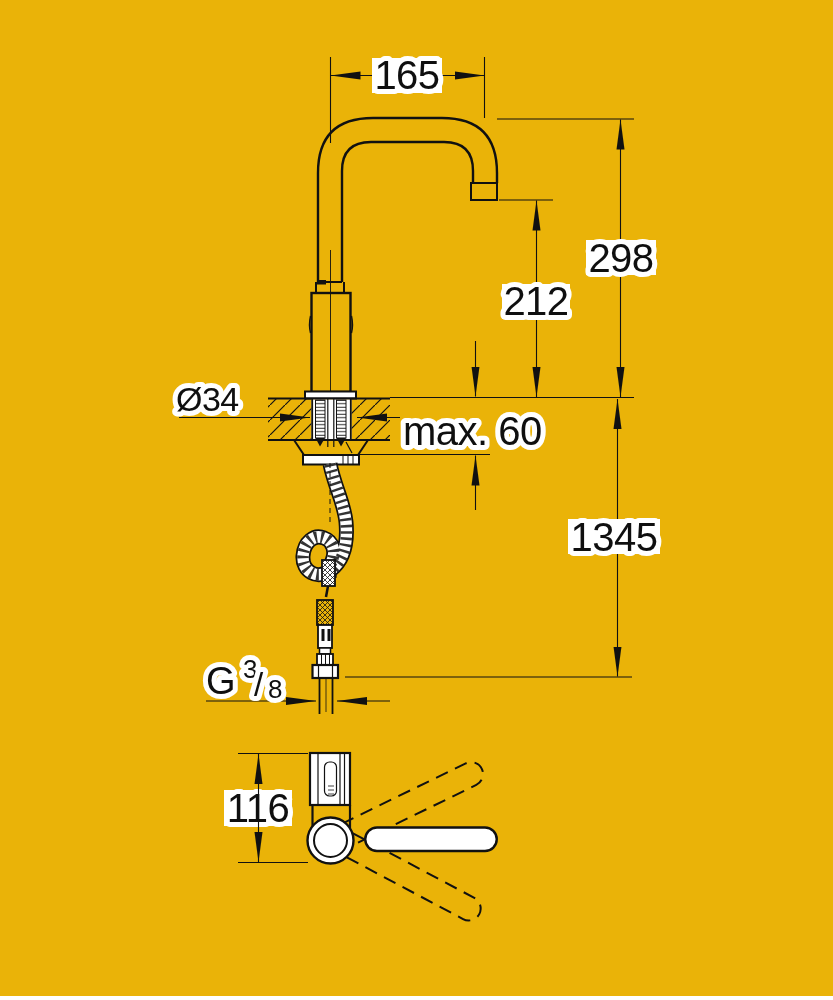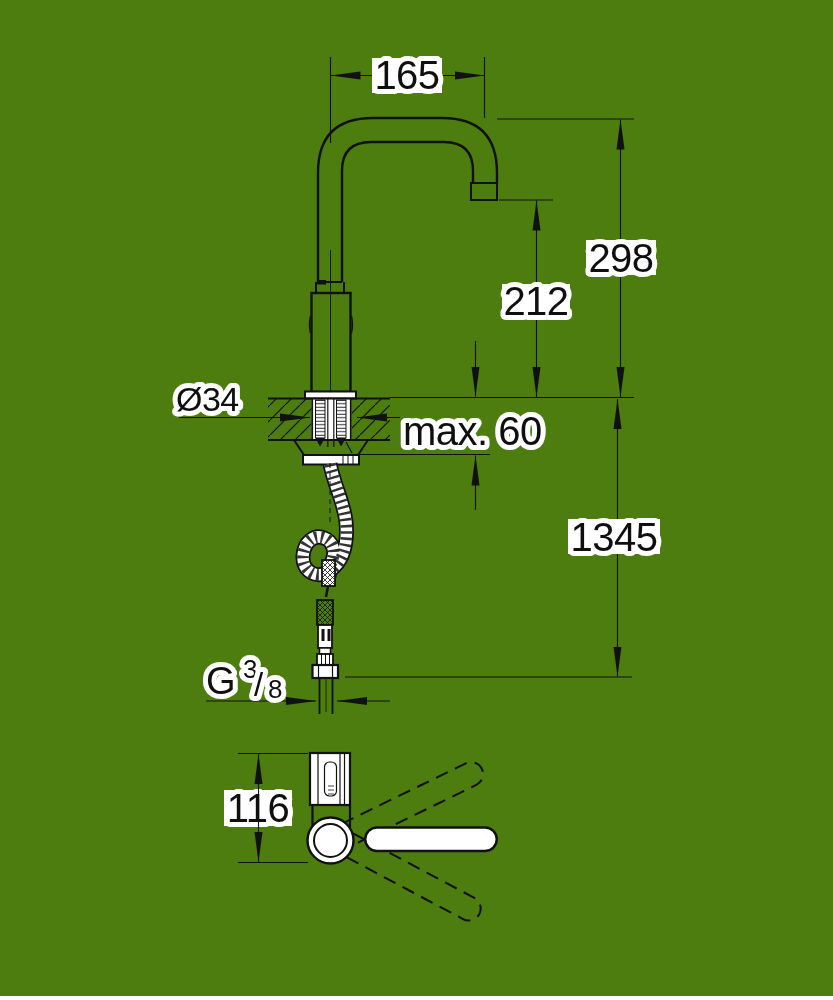--- a/index.html
+++ b/index.html
@@ -1,16 +1,16 @@
 <!DOCTYPE html>
 <html><head>
 <meta charset="utf-8">
 <style>
   html,body{margin:0;padding:0;background:#ffffff;}
-  .stage{width:833px;height:996px;background:#4d7c0f;position:relative;}
+  .stage{width:833px;height:996px;background:#eab308;position:relative;}
   svg{display:block;}
   .dimtext{
     font-family:"Liberation Sans","DejaVu Sans",sans-serif;
     fill:#0f0f0f;
     letter-spacing:-0.5px;
   }
   .t40{font-size:40px;}
   .t34{font-size:34px;}
   .t38{font-size:38px;}
   .t26{font-size:26px;}

